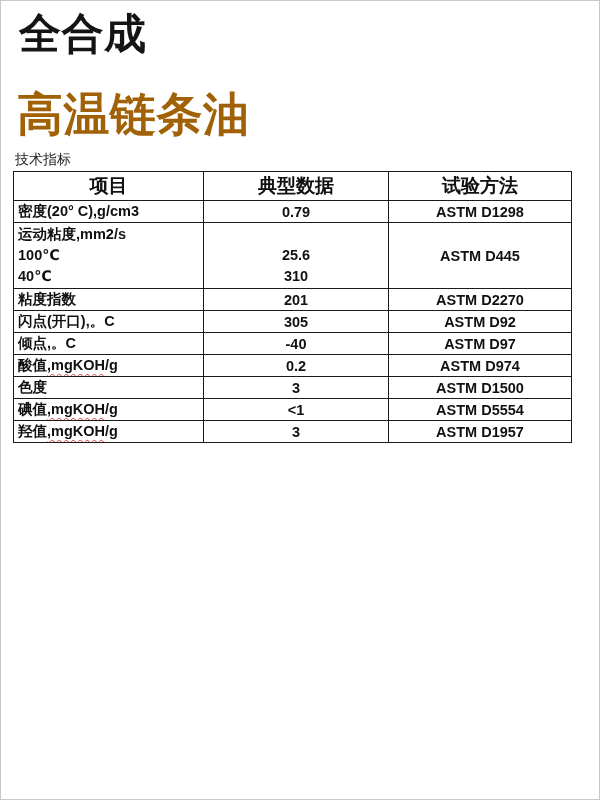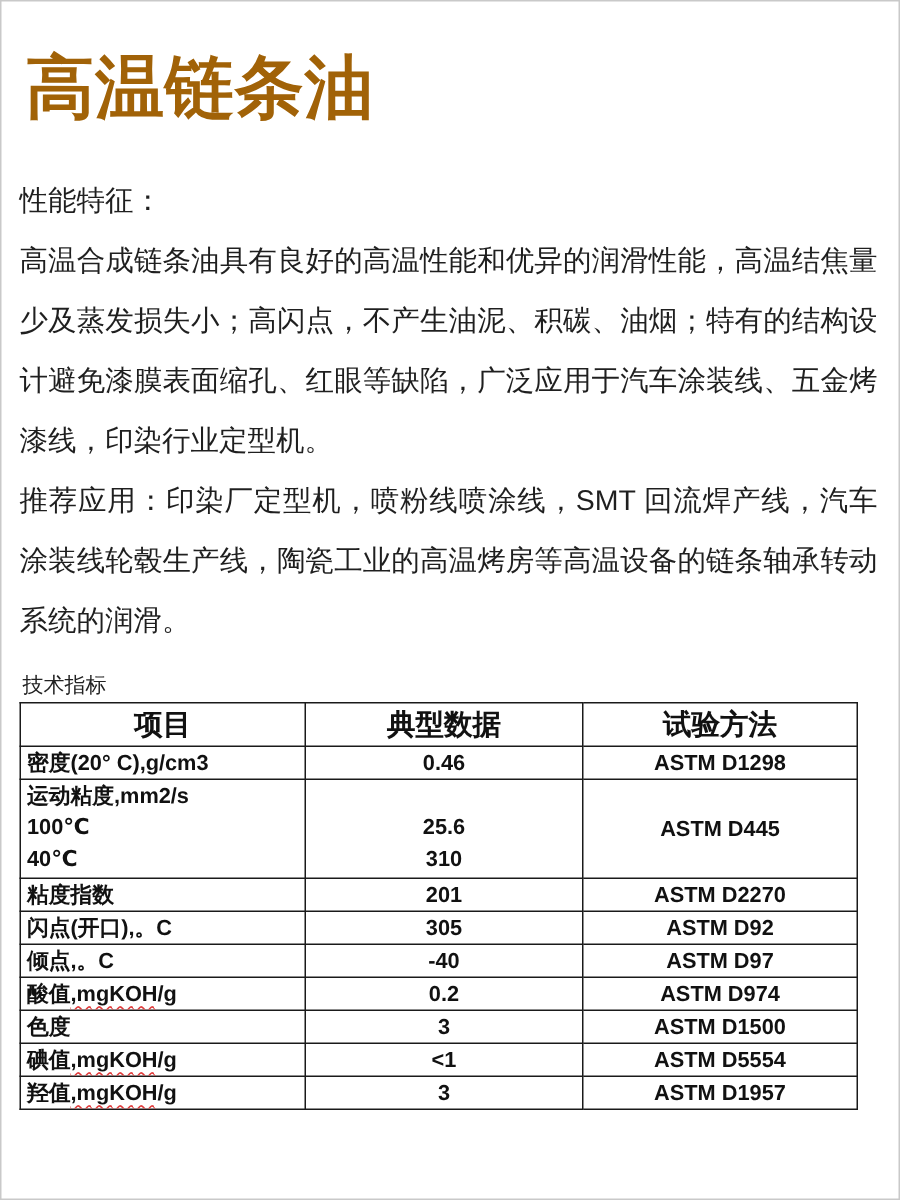--- a/index.html
+++ b/index.html
@@ -63,47 +63,43 @@
     text-underline-offset:3px;
     text-decoration-skip-ink:none;
     text-align:center;
   }
 </style>
 </head>
 <body>
 
 <div class="page">
 
+  <div class="title-black">全合成</div>
   <div class="title-red">高温链条油</div>
 
-  <div class="body-text">
-    <p>性能特征：</p>
-    <p>高温合成链条油具有良好的高温性能和优异的润滑性能，高温结焦量少及蒸发损失小；高闪点，不产生油泥、积碳、油烟；特有的结构设计避免漆膜表面缩孔、红眼等缺陷，广泛应用于汽车涂装线、五金烤漆线，印染行业定型机。</p>
-    <p>推荐应用：印染厂定型机，喷粉线喷涂线，SMT 回流焊产线，汽车涂装线轮毂生产线，陶瓷工业的高温烤房等高温设备的链条轴承转动系统的润滑。</p>
-  </div>
 
   <div class="specs-caption">技术指标</div>
 
   <table class="specs">
     <colgroup>
       <col style="width:190px">
       <col style="width:185px">
       <col style="width:183px">
     </colgroup>
     <thead>
       <tr>
         <th>项目</th>
         <th>典型数据</th>
         <th>试验方法</th>
       </tr>
     </thead>
     <tbody>
       <tr>
         <td class="item-cell">密度(20° C),g/cm3</td>
-        <td class="value-cell">0.46</td>
+        <td class="value-cell">0.79</td>
         <td class="method-cell">ASTM D1298</td>
       </tr>
       <tr>
         <td class="item-cell">
           <div class="cell-line">运动粘度,mm2/s</div>
           <div class="cell-line">100℃</div>
           <div class="cell-line">40℃</div>
         </td>
         <td class="value-cell">
           <div class="cell-line"></div>

